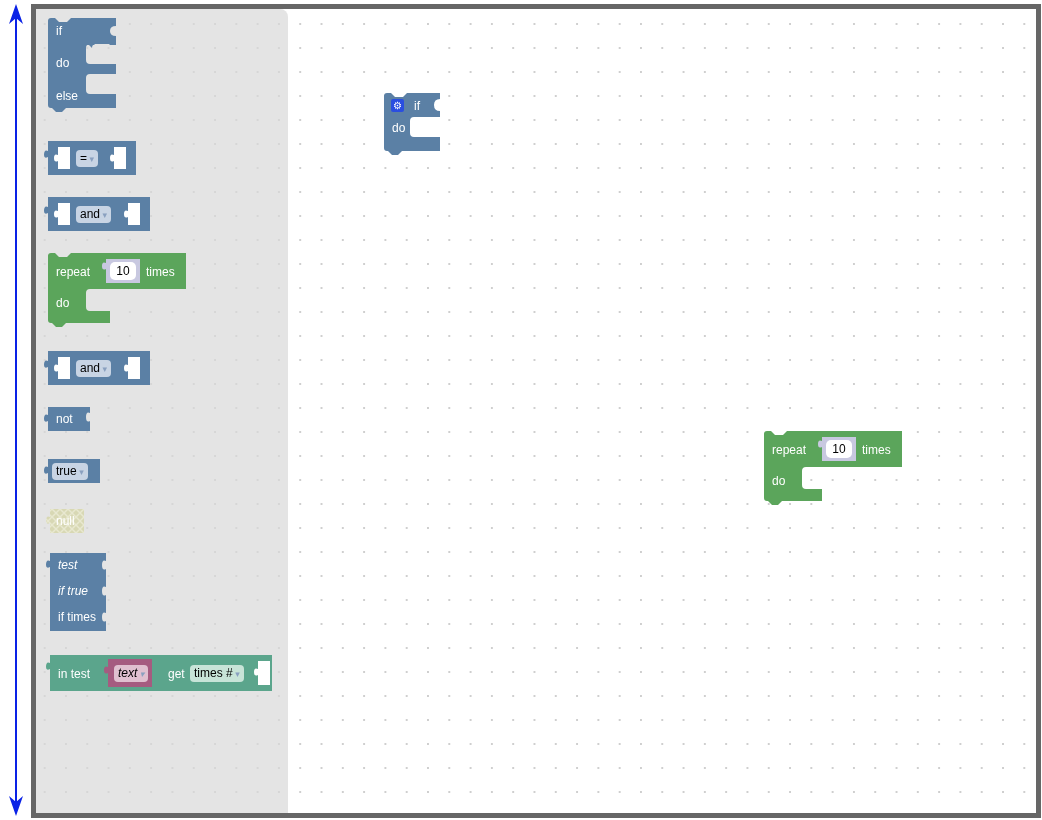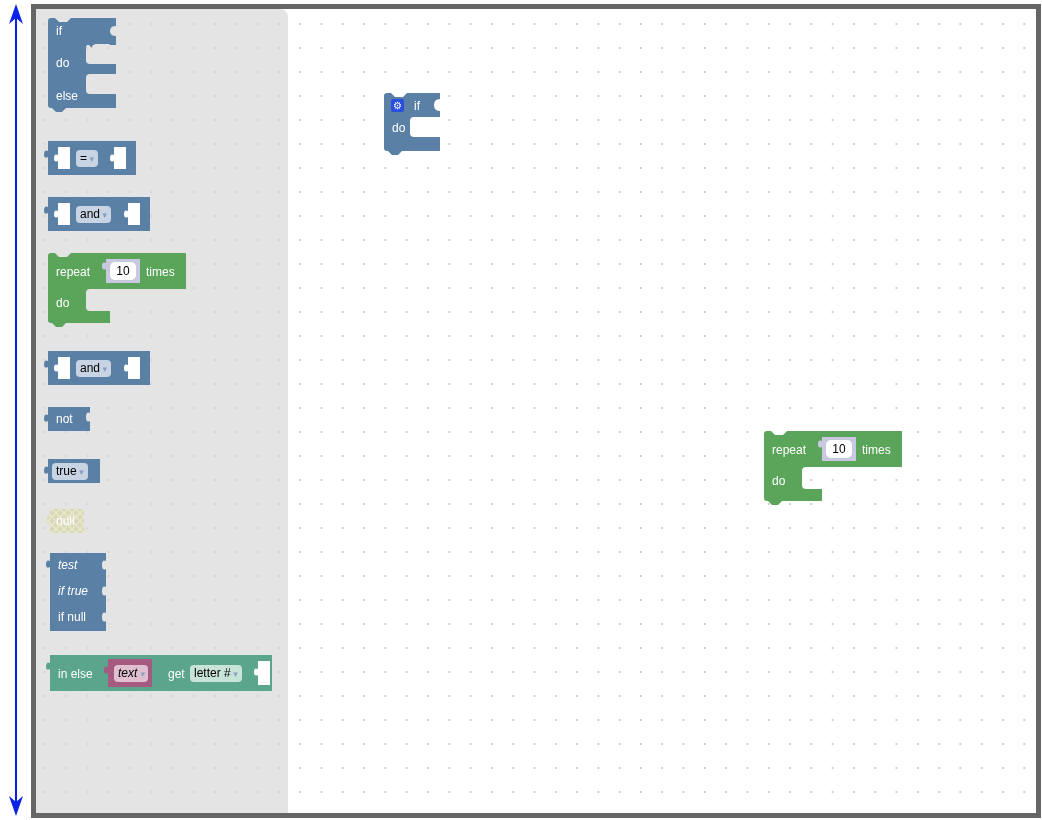--- a/index.html
+++ b/index.html
@@ -121,33 +121,33 @@
       </svg>
       <span class="lbl" style="left:12px;top:5px;">null</span>
     </div>
 
     <div class="blk" style="left:8px;top:544px;width:64px;height:80px;">
       <svg width="64" height="80">
         <path d="M6,0 L62,0 L62,8 Q58,6 58,12 Q58,18 62,16 L62,34 Q58,32 58,38 Q58,44 62,42 L62,60 Q58,58 58,64 Q58,70 62,68 L62,78 L6,78 L6,14 Q2,16 2,12 Q2,6 6,8 Z" fill="#5b80a5"></path>
       </svg>
       <span class="lbl" style="left:14px;top:5px;font-style:italic;">test</span>
       <span class="lbl" style="left:14px;top:31px;font-style:italic;">if true</span>
-      <span class="lbl" style="left:14px;top:57px;">if null</span>
+      <span class="lbl" style="left:14px;top:57px;">if times</span>
     </div>
 
     <div class="blk" style="left:8px;top:646px;width:230px;height:36px;">
       <svg width="230" height="36">
         <path d="M6,0 L228,0 L228,36 L6,36 L6,14 Q2,16 2,12 Q2,6 6,8 Z" fill="#5ba58c"></path>
         <path d="M64,4 L108,4 L108,32 L64,32 L64,18 Q60,20 60,15 Q60,10 64,12 Z" fill="#a55b80"></path>
         <path d="M214,6 L226,6 L226,30 L214,30 L214,20 Q210,22 210,17 Q210,12 214,14 Z" fill="#ffffff"></path>
       </svg>
-      <span class="lbl" style="left:14px;top:12px;">in else</span>
+      <span class="lbl" style="left:14px;top:12px;">in test</span>
       <span class="field dd" style="left:70px;top:10px;background:#e0c0d0;font-style:italic;">text</span>
       <span class="lbl" style="left:124px;top:12px;">get</span>
-      <span class="field dd" style="left:146px;top:10px;background:#c8e4d8;">letter #</span>
+      <span class="field dd" style="left:146px;top:10px;background:#c8e4d8;">times #</span>
     </div>
 
   </div>
 
   <div class="blk" style="left:348px;top:84px;width:58px;height:64px;">
     <svg width="58" height="64">
       <path d="M0,3 Q0,0 3,0 L7,0 L11,4 L19,4 L23,0 L56,0 L56,6 Q50,6 50,12 Q50,18 56,18 L56,24 L30,24 Q26,24 26,28 L26,40 Q26,44 30,44 L56,44 L56,58 L18,58 L14,62 L8,62 L4,58 L3,58 Q0,58 0,55 Z" fill="#5b80a5"></path>
       <path d="M34,24 L38,28 L46,28 L50,24 Z" fill="#ffffff"></path>
     </svg>
     <span style="position:absolute;left:7px;top:6px;width:13px;height:13px;background:#2a4ee0;border-radius:2px;color:#fff;font-size:10px;line-height:13px;text-align:center;">⚙</span>

